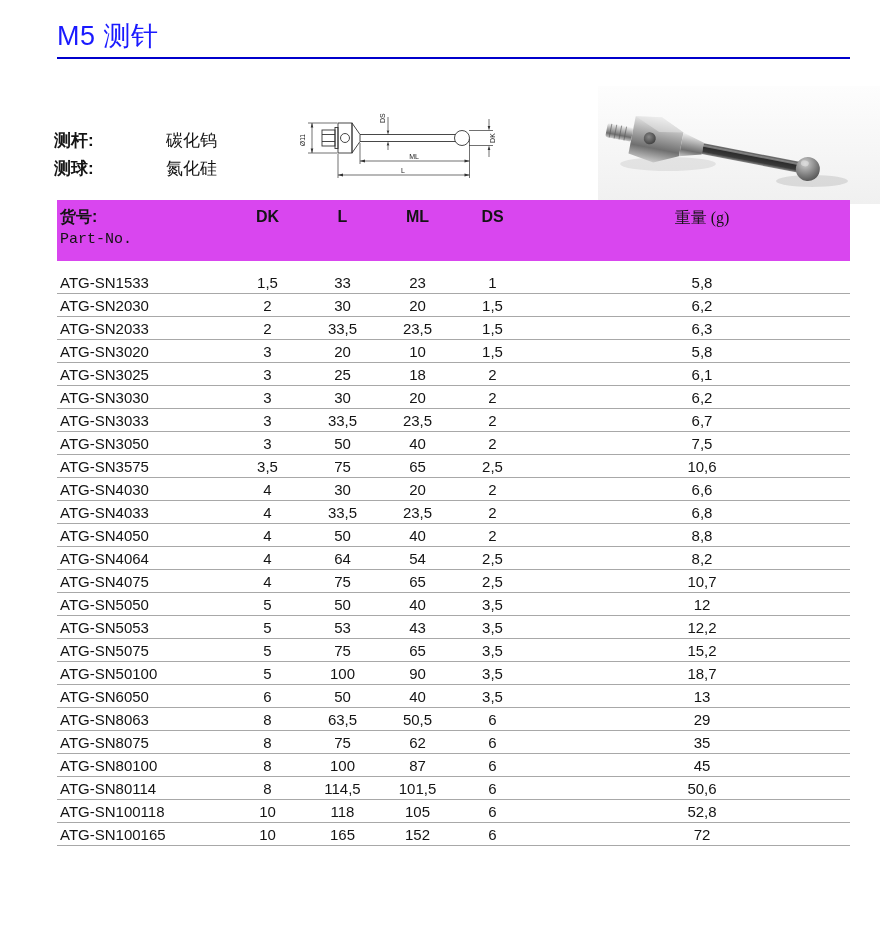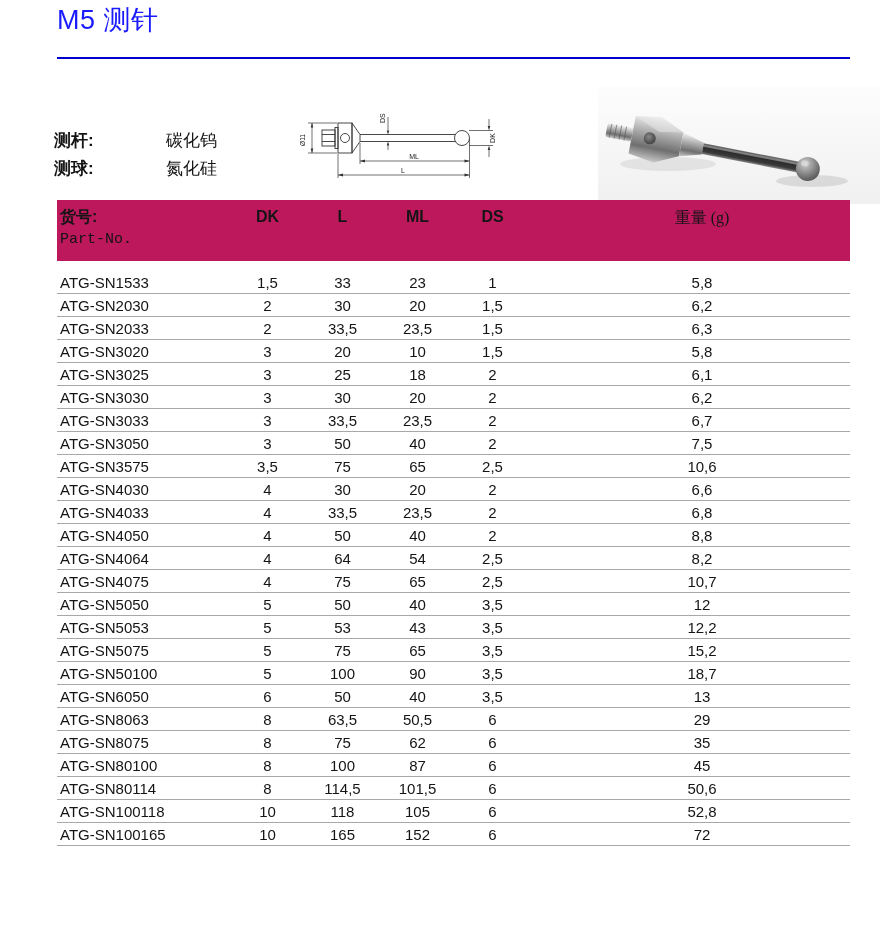--- a/index.html
+++ b/index.html
@@ -1,33 +1,33 @@
 <!DOCTYPE html>
 <html style="--accent: #1a1aff; --rule: #0000cc;"><head>
 <meta charset="utf-8">
 <style>
   html,body{margin:0;padding:0;background:#fff;}
   .page{position:relative;width:880px;height:943px;background:#fff;overflow:hidden;
         font-family:"Liberation Sans",sans-serif;color:#141414;}
 
-  .title{position:absolute;left:57px;top:2px;margin:0;font-size:27px;font-weight:400;
+  .title{position:absolute;left:57px;top:18px;margin:0;font-size:27px;font-weight:400;
          color:var(--accent,#1a1aff);letter-spacing:.5px;}
   .rule{position:absolute;left:57px;top:57px;width:793px;height:2px;background:var(--rule,#0000cc);}
 
   .specs{position:absolute;left:54px;top:127px;font-size:17px;line-height:28px;}
   .spec-label{display:inline-block;width:112px;font-weight:700;}
   .spec-value{font-family:"Liberation Serif","DejaVu Serif",serif;}
 
   .drawing{position:absolute;left:281px;top:91px;}
   .drawing text{font-family:"Liberation Sans",sans-serif;fill:#222;}
   .photo{position:absolute;left:598px;top:86px;}
 
   .table-wrap{position:absolute;left:57px;top:200px;width:793px;}
   table{border-collapse:collapse;width:793px;table-layout:fixed;}
-  thead th{background:#be185d;vertical-align:top;padding:0;height:53px;font-weight:400;}
+  thead th{background:#d946ef;vertical-align:top;padding:0;height:53px;font-weight:400;}
   .hdr-zh{font-size:16px;font-weight:700;padding:7px 0 1px 3px;text-align:left;}
   .hdr-en{font-size:15px;font-weight:400;padding:2px 0 0 3px;text-align:left;font-family:Liberation Mono, monospace;}
   th.num{font-size:16px;font-weight:700;padding-top:8px;text-align:center;}
   th.weight{font-family:"Liberation Serif","DejaVu Serif",serif;font-weight:400;font-size:16px;
             padding-top:8px;text-align:center;padding-left:24px;}
   tbody.spacer td{height:10px;border:0;padding:0;}
   tbody.data td{height:22px;font-size:15px;text-align:center;border-bottom:1px solid #a8a8a8;
                 padding:0;white-space:nowrap;}
   tbody.data td.part{text-align:left;padding-left:3px;}
   tbody.data td.weight{padding-left:24px;}

